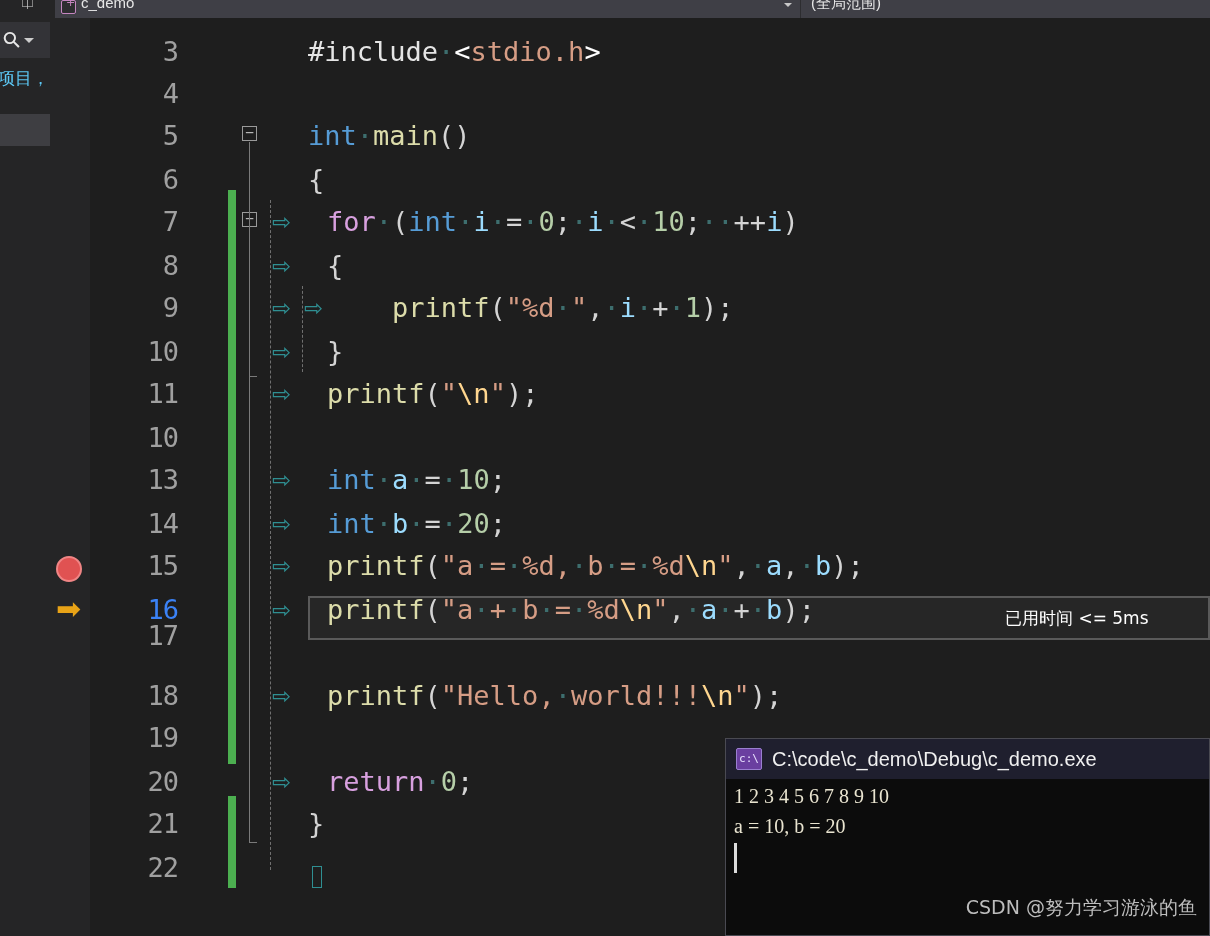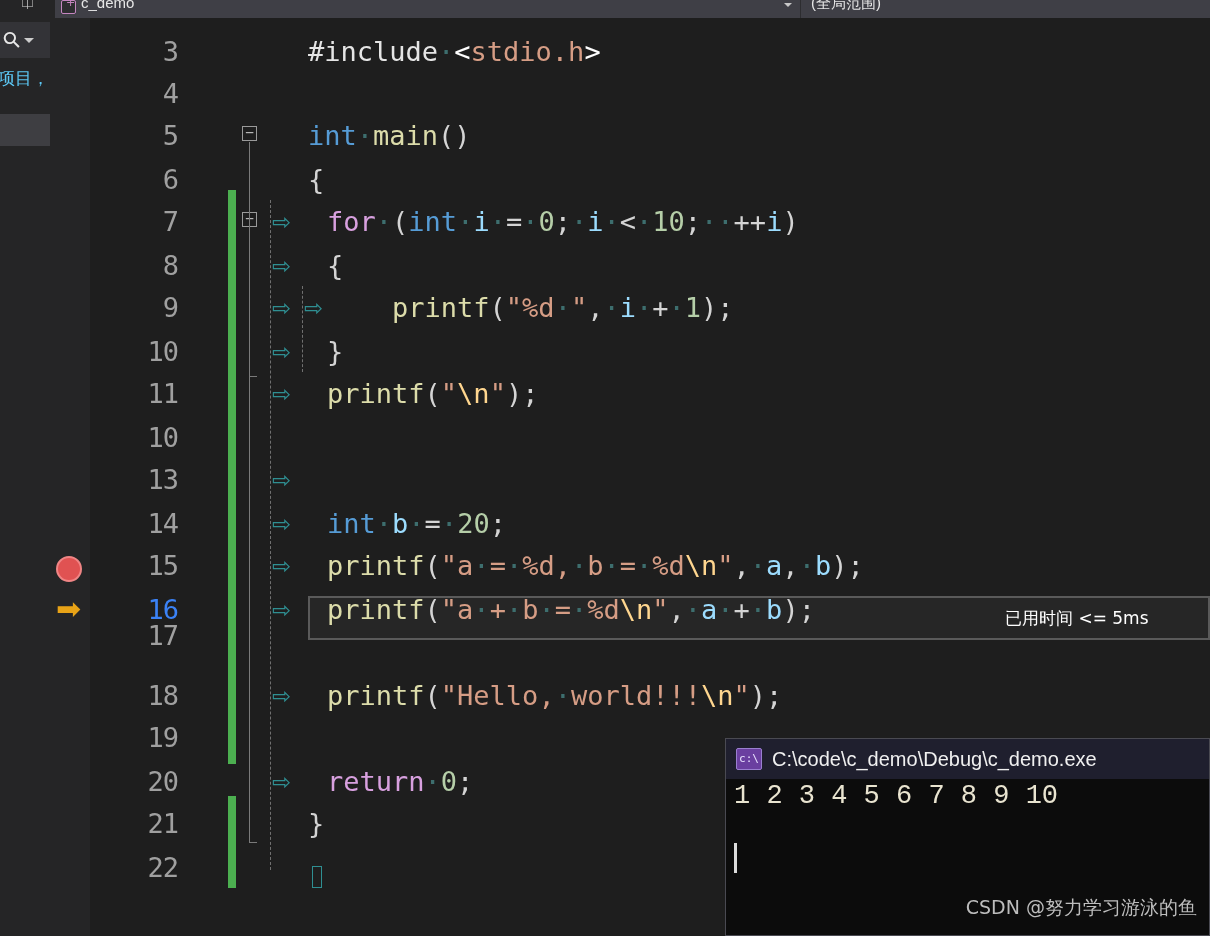--- a/index.html
+++ b/index.html
@@ -175,22 +175,22 @@
     font-family:"DejaVu Sans Mono",monospace;
   }
   #console-title .ttext{
     margin-left:10px;color:#f0f0f0;font-size:20px;white-space:nowrap;
     font-family:"Liberation Sans",sans-serif;
   }
   #console-body{
     position:relative;padding:2px 0 0 8px;box-sizing:border-box;height:158px;
   }
   .conline{
-    color:#e9e4d0;font-size:27px;line-height:30px;white-space:pre;
-    font-family:Liberation Mono, monospace;
+    color:#e9e4d0;font-size:20px;line-height:30px;white-space:pre;
+    font-family:Liberation Serif, serif;
   }
   #concaret{
     position:absolute;left:8px;top:64px;width:3px;height:30px;background:#dcdcdc;
   }
   #watermark{
     position:absolute;right:12px;bottom:14px;color:#bdbdbd;font-size:19px;
     white-space:nowrap;font-family:"DejaVu Sans",sans-serif;
   }
 </style>
 </head>
@@ -298,20 +298,21 @@
     <div class="codeline" style="top:190px;"><span class="t-punc">    </span><span class="t-ctl">for</span><span class="dot">·</span><span class="t-punc">(</span><span class="t-kw">int</span><span class="dot">·</span><span class="t-var">i</span><span class="dot">·</span><span class="t-punc">=</span><span class="dot">·</span><span class="t-num">0</span><span class="t-punc">;</span><span class="dot">·</span><span class="t-var">i</span><span class="dot">·</span><span class="t-punc">&lt;</span><span class="dot">·</span><span class="t-num">10</span><span class="t-punc">;</span><span class="dot">··</span><span class="t-punc">++</span><span class="t-var">i</span><span class="t-punc">)</span></div>
 
     <div class="codeline" style="top:234px;"><span class="t-punc">    </span><span class="t-brace">{</span></div>
 
     <div class="codeline" style="top:276px;"><span class="t-punc">        </span><span class="t-fn">printf</span><span class="t-punc">(</span><span class="t-str">"%d</span><span class="dot">·</span><span class="t-str">"</span><span class="t-punc">,</span><span class="dot">·</span><span class="t-var">i</span><span class="dot">·</span><span class="t-punc">+</span><span class="dot">·</span><span class="t-num">1</span><span class="t-punc">);</span></div>
 
     <div class="codeline" style="top:320px;"><span class="t-punc">    </span><span class="t-brace">}</span></div>
 
     <div class="codeline" style="top:362px;"><span class="t-punc">    </span><span class="t-fn">printf</span><span class="t-punc">(</span><span class="t-str">"</span><span class="t-esc">\n</span><span class="t-str">"</span><span class="t-punc">);</span></div>
 
+    <div class="codeline" style="top:448px;"><span class="t-punc">    </span><span class="t-kw">int</span><span class="dot">·</span><span class="t-var">a</span><span class="dot">·</span><span class="t-punc">=</span><span class="dot">·</span><span class="t-num">10</span><span class="t-punc">;</span></div>
 
     <div class="codeline" style="top:492px;"><span class="t-punc">    </span><span class="t-kw">int</span><span class="dot">·</span><span class="t-var">b</span><span class="dot">·</span><span class="t-punc">=</span><span class="dot">·</span><span class="t-num">20</span><span class="t-punc">;</span></div>
 
     <div class="codeline" style="top:534px;"><span class="t-punc">    </span><span class="t-fn">printf</span><span class="t-punc">(</span><span class="t-str">"a</span><span class="dot">·</span><span class="t-str">=</span><span class="dot">·</span><span class="t-str">%d,</span><span class="dot">·</span><span class="t-str">b</span><span class="dot">·</span><span class="t-str">=</span><span class="dot">·</span><span class="t-str">%d</span><span class="t-esc">\n</span><span class="t-str">"</span><span class="t-punc">,</span><span class="dot">·</span><span class="t-var">a</span><span class="t-punc">,</span><span class="dot">·</span><span class="t-var">b</span><span class="t-punc">);</span></div>
 
     <div class="codeline" style="top:578px;"><span class="t-punc">    </span><span class="t-fn">printf</span><span class="t-punc">(</span><span class="t-str">"a</span><span class="dot">·</span><span class="t-str">+</span><span class="dot">·</span><span class="t-str">b</span><span class="dot">·</span><span class="t-str">=</span><span class="dot">·</span><span class="t-str">%d</span><span class="t-esc">\n</span><span class="t-str">"</span><span class="t-punc">,</span><span class="dot">·</span><span class="t-var">a</span><span class="dot">·</span><span class="t-punc">+</span><span class="dot">·</span><span class="t-var">b</span><span class="t-punc">);</span></div>
 
     <div class="codeline" style="top:664px;"><span class="t-punc">    </span><span class="t-fn">printf</span><span class="t-punc">(</span><span class="t-str">"Hello,</span><span class="dot">·</span><span class="t-str">world!!!</span><span class="t-esc">\n</span><span class="t-str">"</span><span class="t-punc">);</span></div>
 
     <div class="codeline" style="top:750px;"><span class="t-punc">    </span><span class="t-ctl">return</span><span class="dot">·</span><span class="t-num">0</span><span class="t-punc">;</span></div>
@@ -324,16 +325,17 @@
   <div id="elapsed">已用时间 &lt;= 5ms</div>
 </div>
 
 <div id="console">
   <div id="console-title">
     <span class="termicon">c:\</span>
     <span class="ttext">C:\code\c_demo\Debug\c_demo.exe</span>
   </div>
   <div id="console-body">
     <div class="conline">1 2 3 4 5 6 7 8 9 10</div>
+    <div class="conline">a = 10, b = 20</div>
     <div id="concaret"></div>
   </div>
   <div id="watermark">CSDN @努力学习游泳的鱼</div>
 </div>
 
 </body></html>

